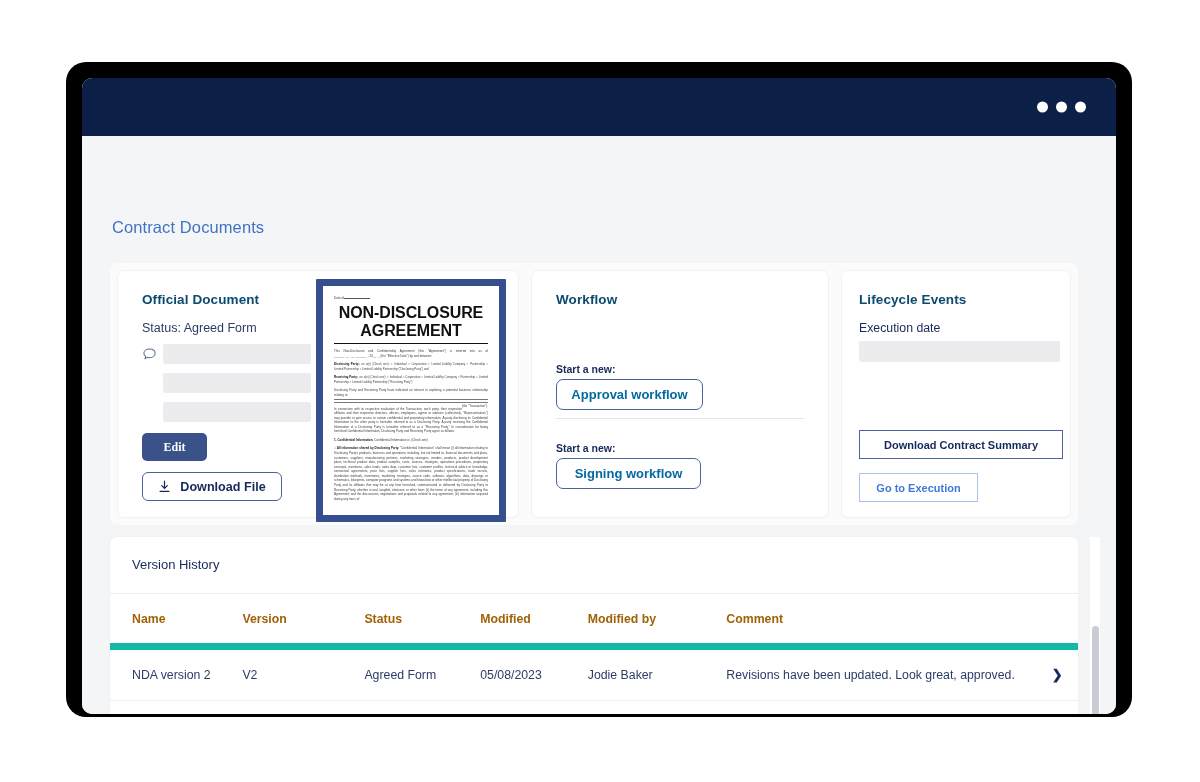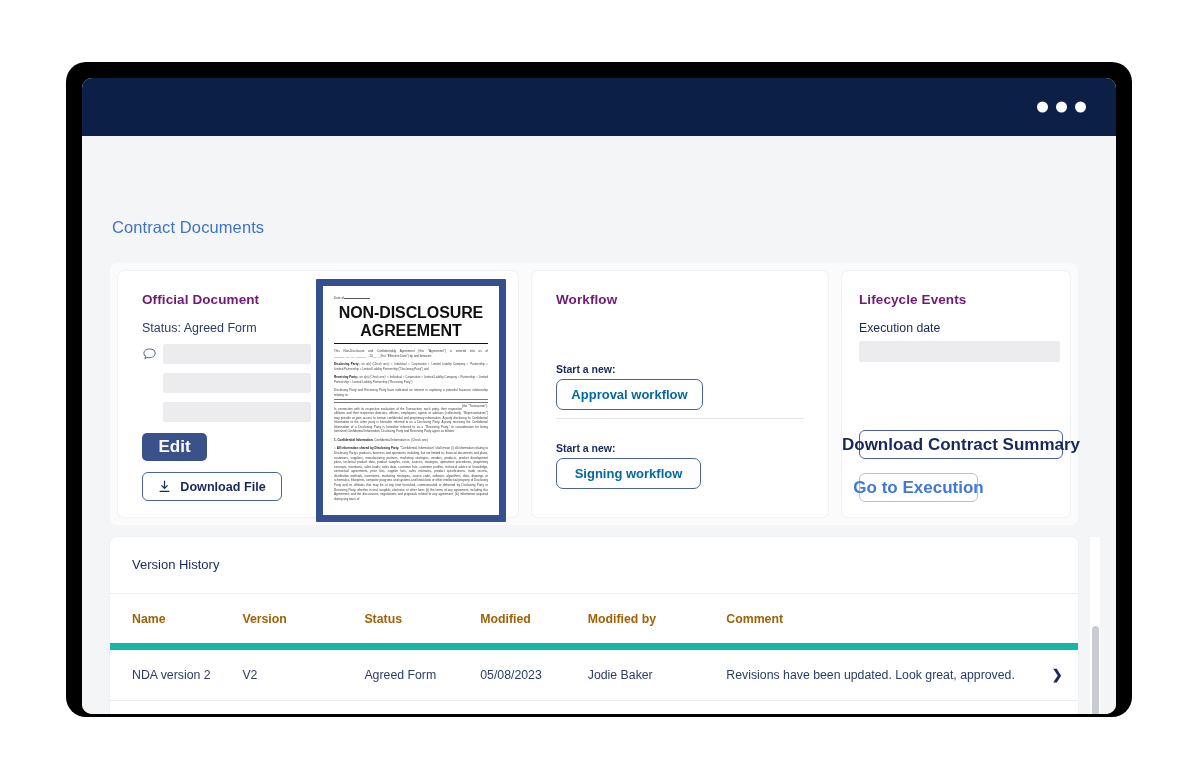--- a/index.html
+++ b/index.html
@@ -79,21 +79,21 @@
     position: relative;
     box-shadow: 0 0 0 1px #f1f2f4;
   }
   .card.official  { width: 400px; margin: 4px 0 4px 4px; }
   .card.workflow  { width: 296px; margin: 4px 0 4px 14px; }
   .card.lifecycle { width: 228px; margin: 4px 4px 4px 14px; }
 
   .card-title {
     font-size: 13.5px;
     font-weight: bold;
-    color: #701a75;
+    color: #0c4a6e;
     letter-spacing: .1px;
   }
 
   
   .official .card-title { position: absolute; left: 24px; top: 21px; }
   .status-line {
     position: absolute; left: 24px; top: 50px;
     font-size: 12.5px; color: #2b3c66;
   }
   .field-stack { position: absolute; left: 45px; top: 73px; width: 148px; }
@@ -109,21 +109,21 @@
     display: inline-flex; align-items: center; justify-content: center;
     font-family: "Liberation Sans", sans-serif;
     cursor: pointer;
     white-space: nowrap;
   }
   .btn-edit {
     position: absolute; left: 24px; top: 162px;
     width: 65px; height: 28px;
     background: #3a5189; color: #ffffff;
     border: none; border-radius: 5px;
-    font-size: 17px; font-weight: bold;
+    font-size: 12px; font-weight: bold; font-family: Liberation Serif, serif;
   }
   .btn-download {
     position: absolute; left: 24px; top: 201px;
     width: 140px; height: 29px;
     background: #ffffff; color: #17295c;
     border: 1.4px solid #4a63a0; border-radius: 6px;
     font-size: 12.6px; font-weight: bold;
     gap: 9px;
   }
   .dl-icon { width: 13px; height: 13px; }
@@ -188,22 +188,22 @@
   }
   .lc-field {
     position: absolute; left: 17px; top: 70px;
     width: 201px; height: 21px;
     background: #ececef; border-radius: 2px;
   }
   .btn-lc {
     position: absolute; left: 17px;
     height: 29px;
     background: #ffffff;
-    border-radius: 6px;
-    font-size: 17px; font-weight: bold;
+    border-radius: 0;
+    font-size: 11px; font-weight: bold;
     padding: 0 13px;
   }
   .btn-lc.summary {
     top: 159px; width: 204px;
     color: #17295c; border: 1.4px solid #4a63a0;
   }
   .btn-lc.goto {
     top: 202px; width: 119px;
     color: #3f78d8; border: 1.4px solid #a9c4ea;
   }

